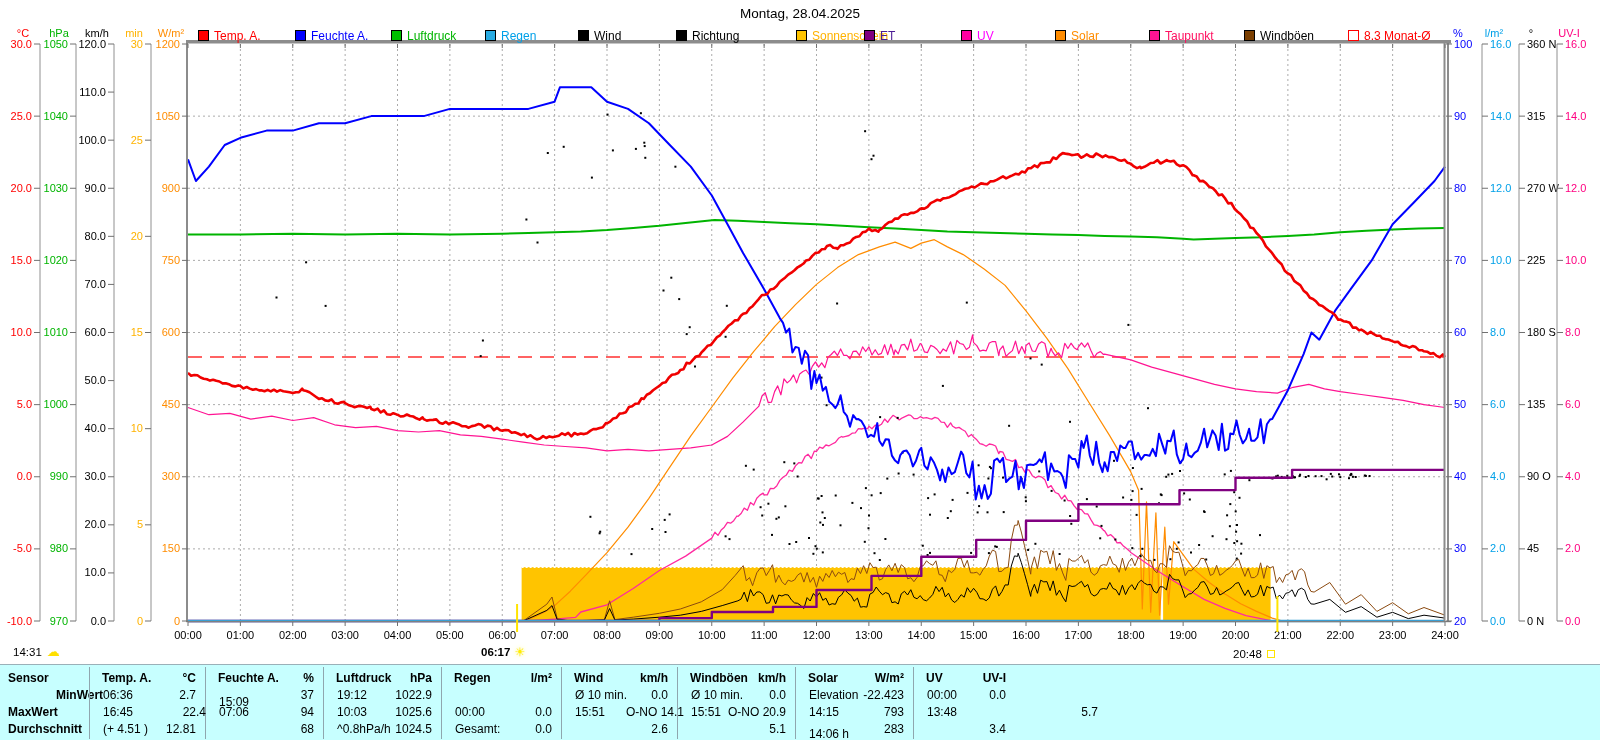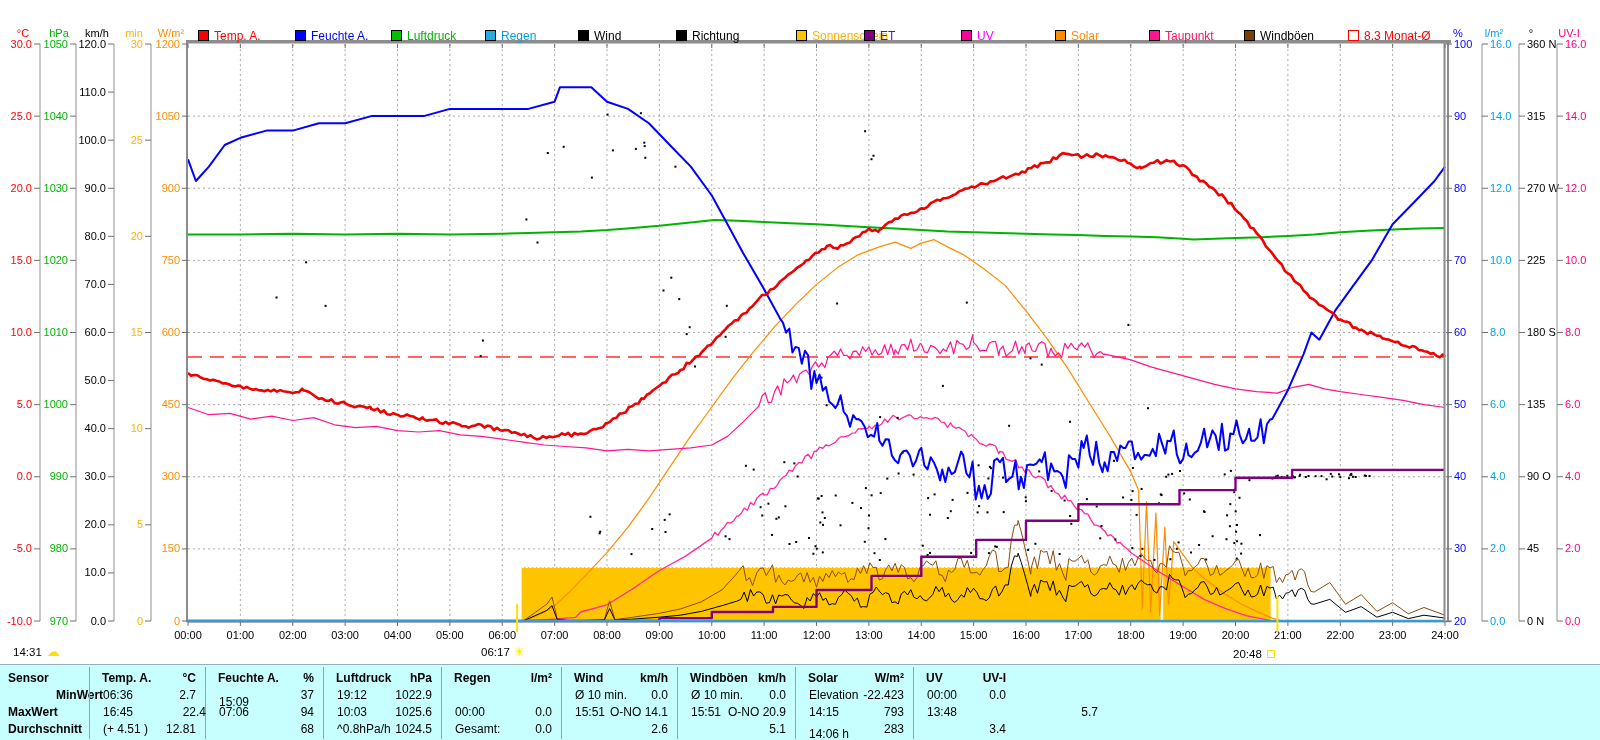--- a/index.html
+++ b/index.html
@@ -531,20 +531,21 @@
       <text x="1565" y="408.125" text-anchor="start" font-size="11" fill="#FF0080">6.0</text>
       <line x1="1557" y1="476.75" x2="1563" y2="476.75" stroke="#707070"></line>
       <text x="1565" y="480.25" text-anchor="start" font-size="11" fill="#FF0080">4.0</text>
       <line x1="1557" y1="548.875" x2="1563" y2="548.875" stroke="#707070"></line>
       <text x="1565" y="552.375" text-anchor="start" font-size="11" fill="#FF0080">2.0</text>
       <line x1="1557" y1="621" x2="1563" y2="621" stroke="#707070"></line>
       <text x="1565" y="624.5" text-anchor="start" font-size="11" fill="#FF0080">0.0</text>
       <line x1="517.072125" y1="604" x2="517.072125" y2="632" stroke="#FFE400" stroke-width="2"></line>
       <line x1="1277.4" y1="596" x2="1277.4" y2="632" stroke="#FFE400" stroke-width="2"></line>
     </svg>
+  <div class="title">Montag, 28.04.2025</div>
   <div id="legend">
       <div class="legend-item" style="left: 198px; color: rgb(255, 0, 0);"><span class="sw" style="background: rgb(255, 0, 0);"></span><span>Temp. A.</span></div>
       <div class="legend-item" style="left: 295px; color: rgb(0, 0, 255);"><span class="sw" style="background: rgb(0, 0, 255);"></span><span>Feuchte A.</span></div>
       <div class="legend-item" style="left: 391px; color: rgb(0, 180, 0);"><span class="sw" style="background: rgb(0, 192, 0);"></span><span>Luftdruck</span></div>
       <div class="legend-item" style="left: 485px; color: rgb(0, 160, 232);"><span class="sw" style="background: rgb(41, 171, 226);"></span><span>Regen</span></div>
       <div class="legend-item" style="left: 578px; color: rgb(0, 0, 0);"><span class="sw" style="background: rgb(0, 0, 0);"></span><span>Wind</span></div>
       <div class="legend-item" style="left: 676px; color: rgb(0, 0, 0);"><span class="sw" style="background: rgb(0, 0, 0);"></span><span>Richtung</span></div>
       <div class="legend-item" style="left: 796px; color: rgb(255, 179, 0);"><span class="sw" style="background: rgb(255, 196, 0);"></span><span>Sonnenschein</span></div>
       <div class="legend-item" style="left: 864px; color: #4c1d95;"><span class="sw" style="background: rgb(128, 0, 128);"></span><span>ET</span></div>
       <div class="legend-item" style="left: 961px; color: rgb(255, 0, 255);"><span class="sw" style="background: rgb(255, 0, 160);"></span><span>UV</span></div>
@@ -561,21 +562,21 @@
       <div class="unit-label" style="left: 171px; color: rgb(255, 140, 0);">W/m²</div>
       <div class="unit-label" style="left: 1458px; color: rgb(0, 0, 255);">%</div>
       <div class="unit-label" style="left: 1494px; color: rgb(0, 160, 232);">l/m²</div>
       <div class="unit-label" style="left: 1531px; color: rgb(0, 0, 0);">°</div>
       <div class="unit-label" style="left: 1569px; color: rgb(255, 0, 128);">UV-I</div>
     </div>
 
   <div class="sun-row" style="left:13px;top:644px;">
     <span>14:31</span><span class="cloud-ico">☁</span>
   </div>
-  <div class="sun-row" style="left:481px;top:645px;">
+  <div class="sun-row" style="left:481px;top:645px;font-weight:bold;">
     <span>06:17</span><span class="sun-ico">☀</span>
   </div>
   <div class="sun-row" style="left:1233px;top:648px;">
     <span>20:48</span><span class="sq-ico"></span>
   </div>
 
   <div id="stats">
       <div class="tcell bold" style="left: 8px; top: 6px;">Sensor</div>
       <div class="tcell bold" style="left: 8px; top: 23px; margin-left: 48px;">MinWert</div>
       <div class="tcell bold" style="left: 8px; top: 40px;">MaxWert</div>
@@ -618,21 +619,21 @@
       <div class="tcell right" style="left: 441px; top: 23px; width: 111px;"></div>
       <div class="tcell " style="left: 455px; top: 40px;">00:00</div>
       <div class="tcell right" style="left: 441px; top: 40px; width: 111px;">0.0</div>
       <div class="tcell " style="left: 455px; top: 57px;">Gesamt:</div>
       <div class="tcell right" style="left: 441px; top: 57px; width: 111px;">0.0</div>
       <div class="tcell bold" style="left: 574px; top: 6px;">Wind</div>
       <div class="tcell bold right" style="left: 561px; top: 6px; width: 107px;">km/h</div>
       <div class="tcell " style="left: 575px; top: 23px;">Ø 10 min.</div>
       <div class="tcell right" style="left: 561px; top: 23px; width: 107px;">0.0</div>
       <div class="tcell " style="left: 575px; top: 40px;">15:51</div>
-      <div class="tcell right" style="left: 561px; top: 40px; width: 107px;">O-NO 14.1</div>
+      <div class="tcell right" style="left: 561px; top: 40px; width: 107px; padding-left: 16px;">O-NO 14.1</div>
       <div class="tcell " style="left: 575px; top: 57px;"></div>
       <div class="tcell right" style="left: 561px; top: 57px; width: 107px;">2.6</div>
       <div class="tcell bold" style="left: 690px; top: 6px;">Windböen</div>
       <div class="tcell bold right" style="left: 677px; top: 6px; width: 109px;">km/h</div>
       <div class="tcell " style="left: 691px; top: 23px;">Ø 10 min.</div>
       <div class="tcell right" style="left: 677px; top: 23px; width: 109px;">0.0</div>
       <div class="tcell " style="left: 691px; top: 40px;">15:51</div>
       <div class="tcell right" style="left: 677px; top: 40px; width: 109px;">O-NO 20.9</div>
       <div class="tcell " style="left: 691px; top: 57px;"></div>
       <div class="tcell right" style="left: 677px; top: 57px; width: 109px;">5.1</div>

